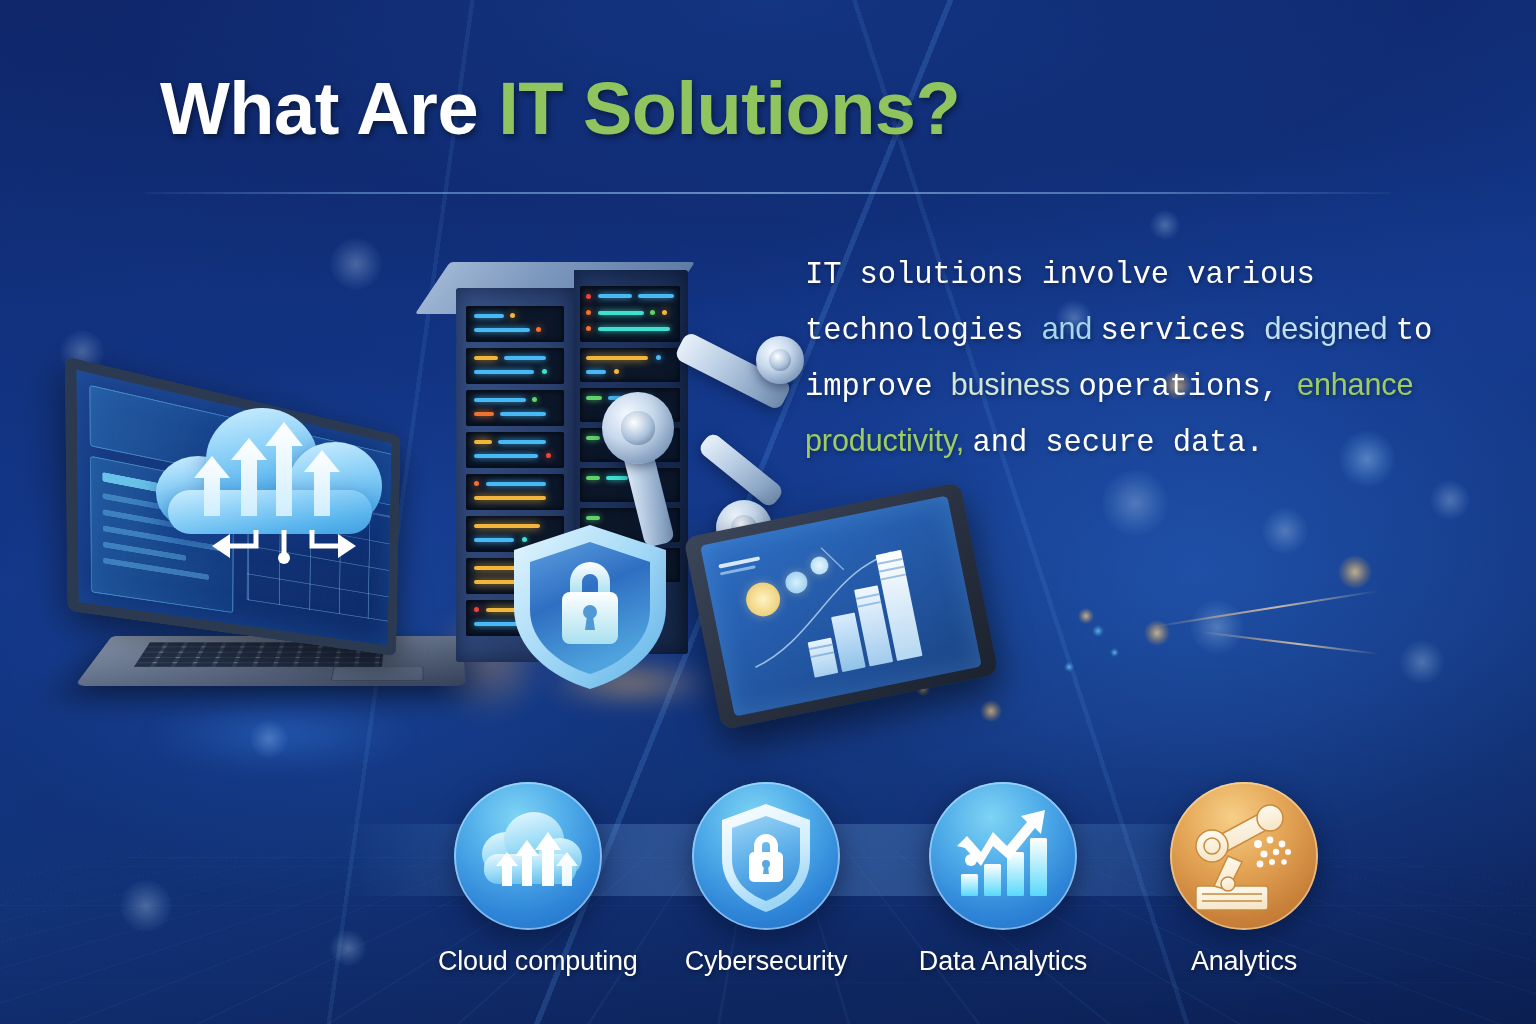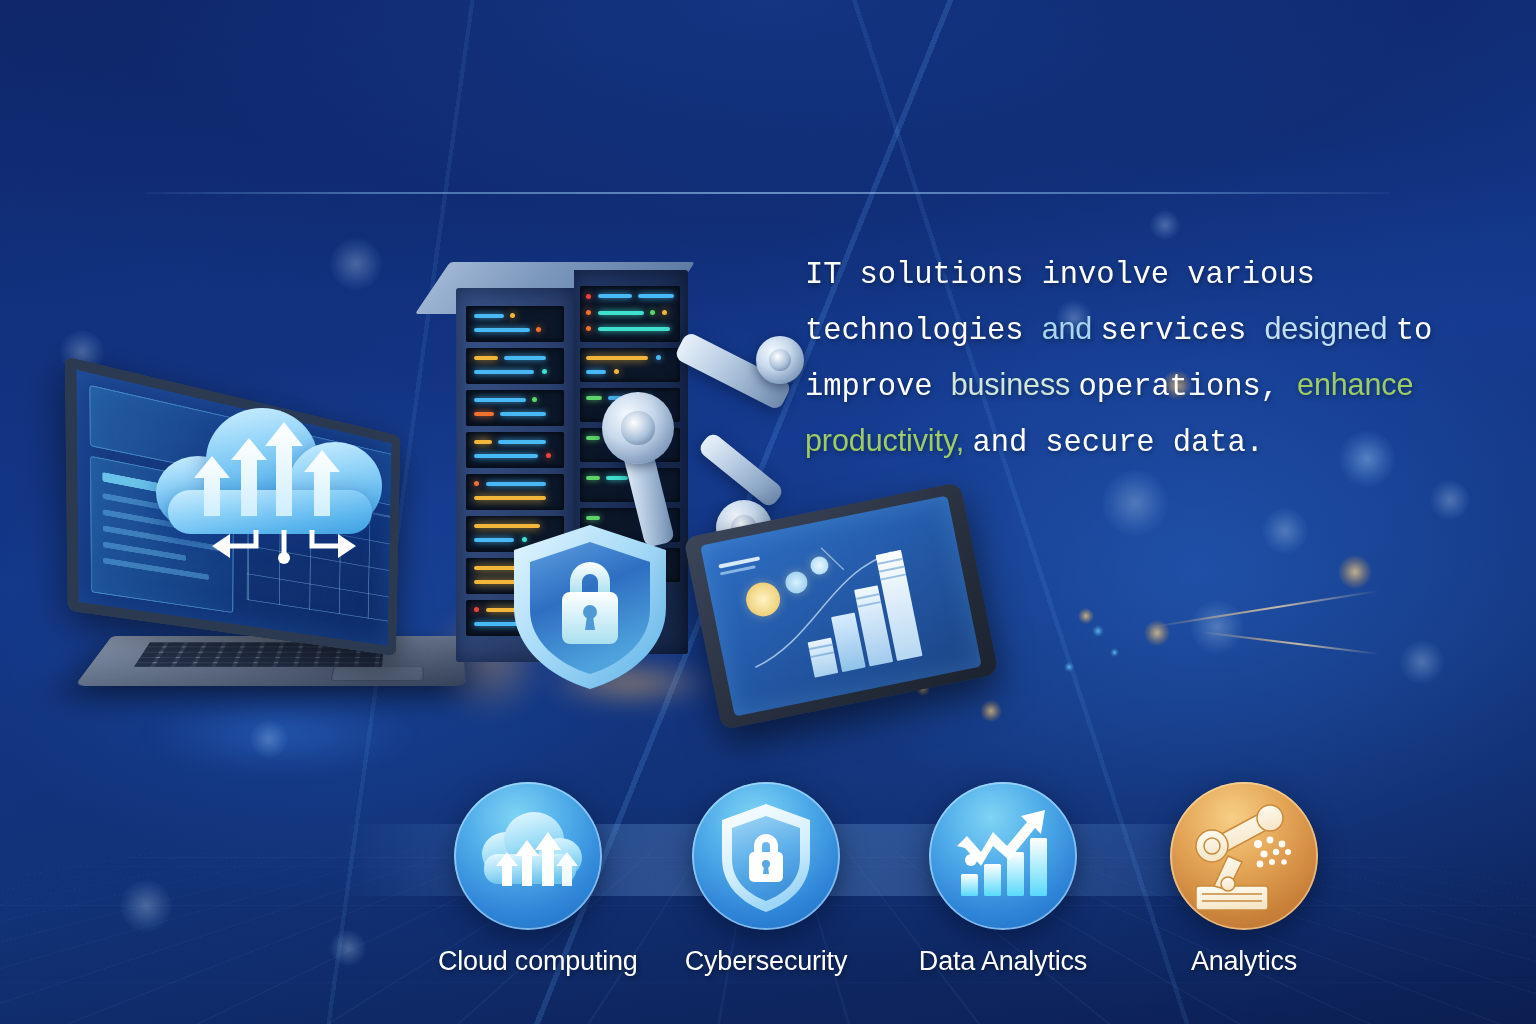--- a/index.html
+++ b/index.html
@@ -337,20 +337,23 @@
   <div class="bokeh gold" style="left:1078px;top:608px;width:16px;height:16px;"></div>
   <div class="bokeh gold" style="left:980px;top:700px;width:22px;height:22px;"></div>
   <div class="bokeh gold" style="left:916px;top:682px;width:14px;height:14px;"></div>
   <div class="bokeh cyan" style="left:1092px;top:625px;width:12px;height:12px;"></div>
   <div class="bokeh cyan" style="left:1110px;top:648px;width:9px;height:9px;"></div>
   <div class="bokeh cyan" style="left:1064px;top:662px;width:10px;height:10px;"></div>
 
   <div class="streak" style="left:1150px;top:608px;width:230px;transform:rotate(-9deg);"></div>
   <div class="streak" style="left:1200px;top:642px;width:180px;transform:rotate(7deg);"></div>
 
+  <div id="title-block">
+    <h1 id="page-title"><span class="tw">What Are </span><span class="tg">IT Solutions?</span></h1>
+  </div>
   <div id="title-divider"></div>
 
   <p id="intro-paragraph"><span class="c-white">IT solutions involve various technologies </span><span class="c-cyan">and </span><span class="c-white">services </span><span class="c-pale">designed </span><span class="c-white">to improve </span><span class="c-mint">business </span><span class="c-white">operations, </span><span class="c-green">enhance productivity, </span><span class="c-white">and secure data.</span></p>
 
   <div id="stage">
 
     <div class="floor-glow" style="left:540px;top:660px;width:180px;height:46px;background:radial-gradient(ellipse,rgba(255,190,95,0.55),rgba(255,170,70,0) 70%);"></div>
     <div class="floor-glow" style="left:430px;top:600px;width:120px;height:120px;background:radial-gradient(circle,rgba(255,180,80,0.35),rgba(255,160,60,0) 68%);"></div>
     <div class="floor-glow" style="left:150px;top:700px;width:260px;height:70px;background:radial-gradient(ellipse,rgba(70,150,255,0.30),rgba(50,120,230,0) 72%);"></div>
 

